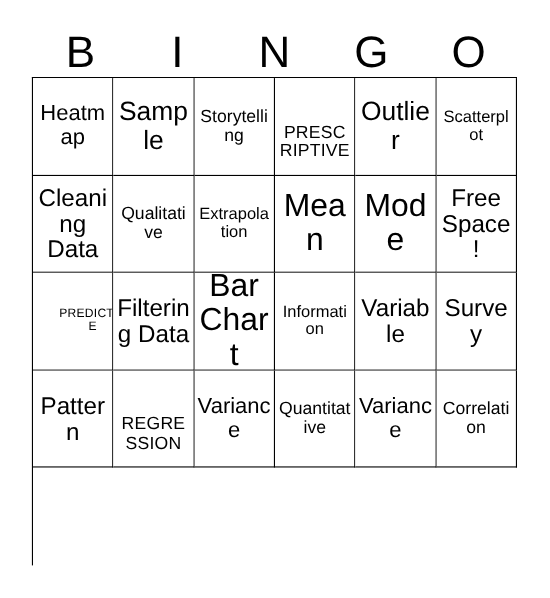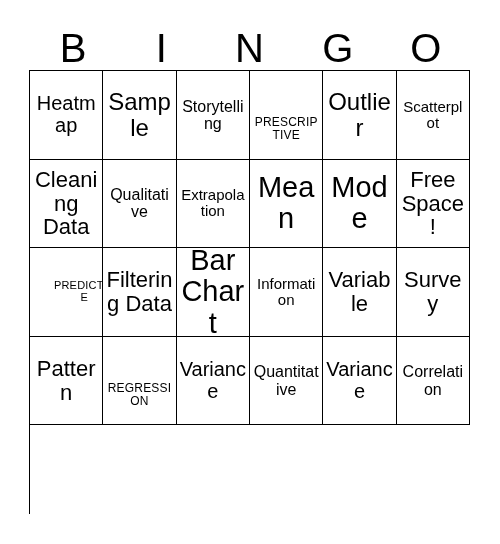--- a/index.html
+++ b/index.html
@@ -84,21 +84,21 @@
     word-wrap: break-word;
   }
 
   
   .sz-xl  { font-size: 29px; }
   .sz-lg  { font-size: 24px; }
   .sz-ml  { font-size: 22px; }
   .sz-md  { font-size: 20px; }
   .sz-sm  { font-size: 16px; }
   .sz-xs  { font-size: 15px; }
-  .sz-cap { font-size: 12px; letter-spacing: 0.2px; margin-top: 28px; }
+  .sz-cap { font-size: 16px; letter-spacing: 0.2px; margin-top: 28px; }
   .sz-cap2{ font-size: 11px; letter-spacing: 0.2px; margin-left: 36px; }
 </style>
 </head>
 <body>
 
 <div id="card-root">
 
   <div class="bingo-header">
     <div class="bingo-header-letter">B</div>
     <div class="bingo-header-letter">I</div>

